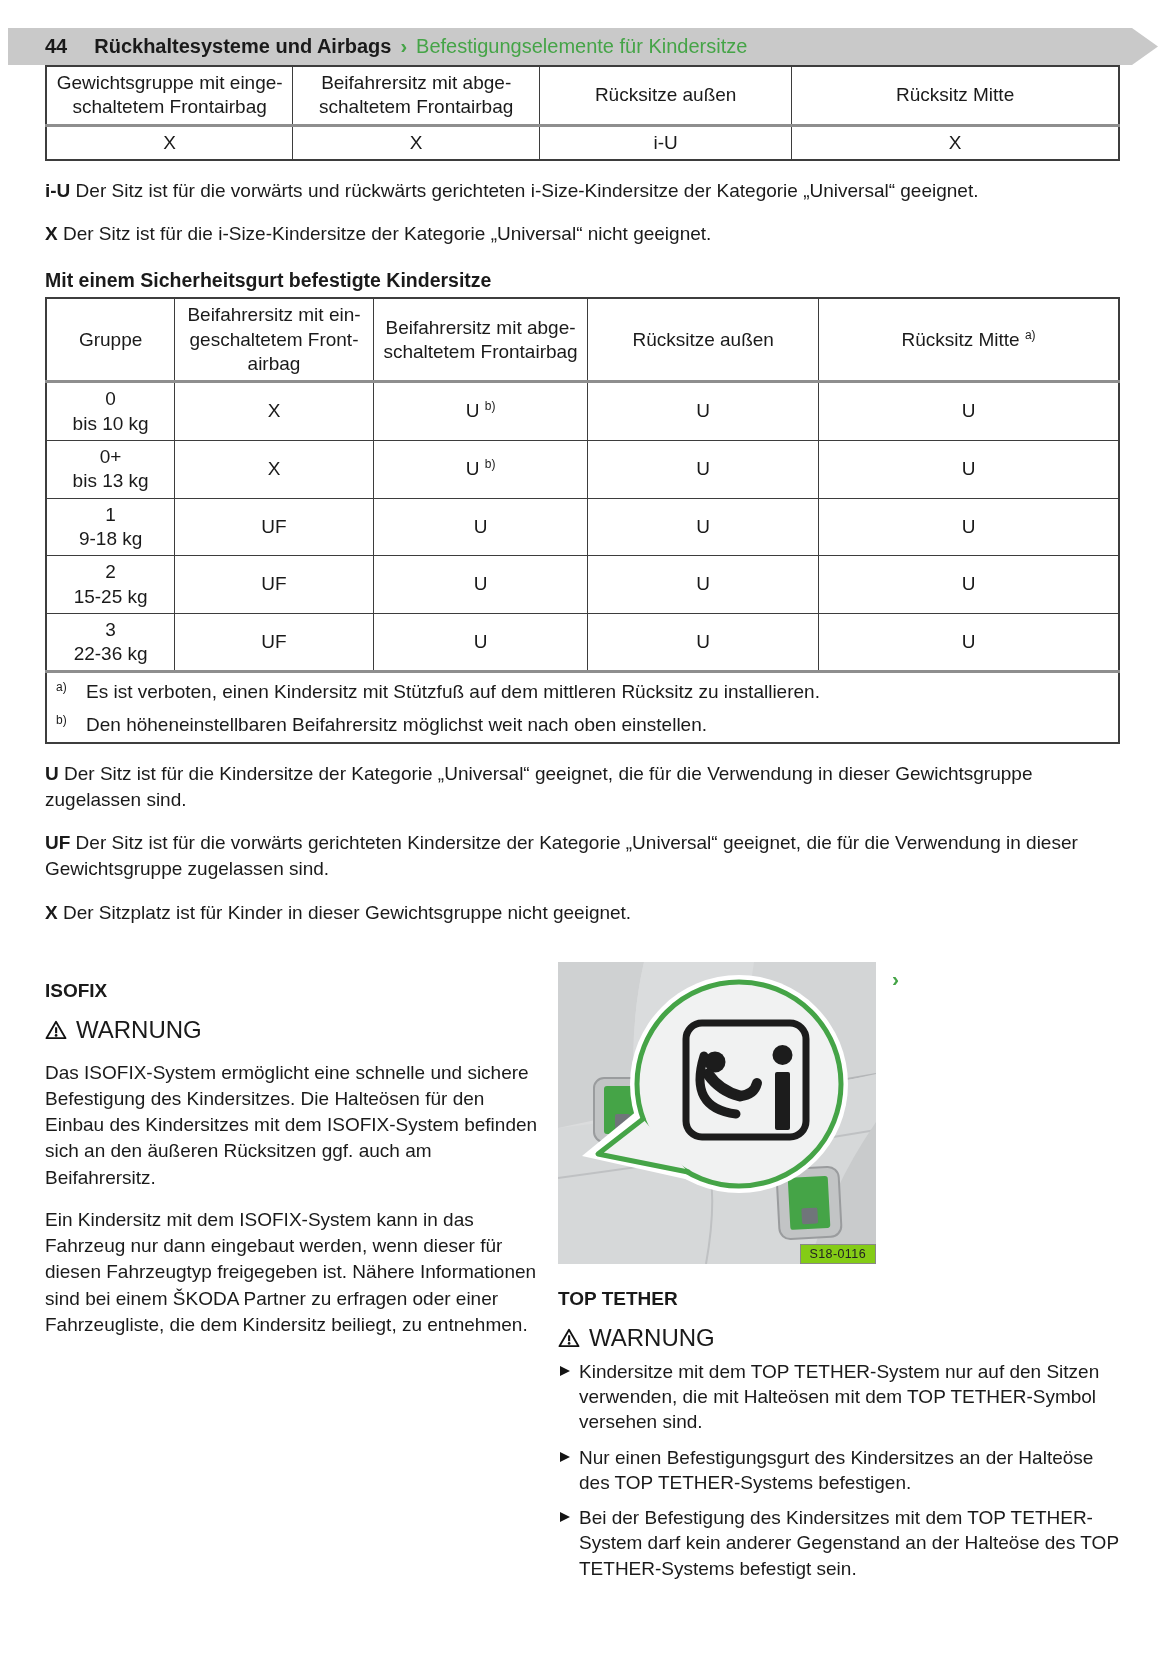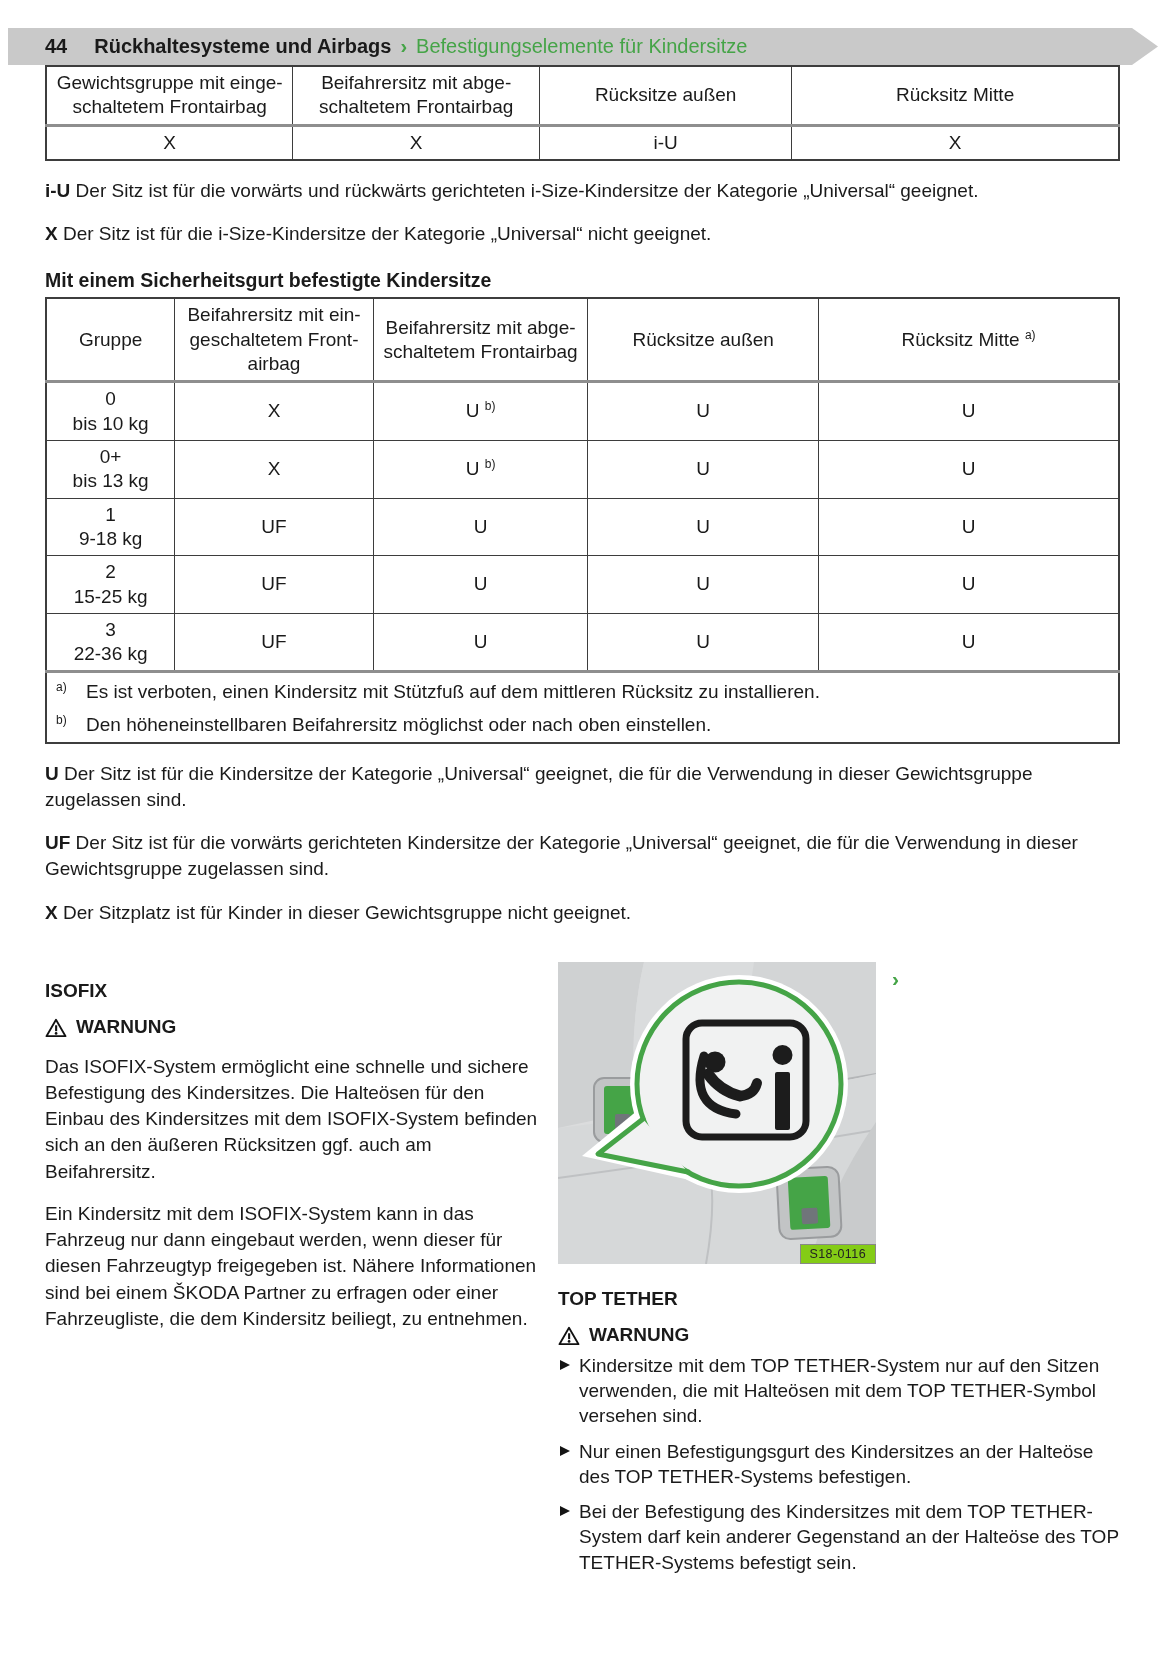--- a/index.html
+++ b/index.html
@@ -40,21 +40,21 @@
   .para{font-size:19px;line-height:1.38;margin:17px 0;}
   .para .term{font-weight:bold;}
 
   
   .cols{display:flex;margin-top:36px;align-items:flex-start;}
   .col-left{width:500px;margin-right:13px;flex:none;}
   .col-right{flex:1;min-width:0;}
 
   .overview-title{font-size:21px;font-weight:bold;border-bottom:2px solid #222;padding:0 0 9px 0;margin:0;}
   .subhead{font-size:19px;font-weight:bold;margin:18px 0 12px;}
-  .warn-head{display:flex;align-items:flex-end;font-size:19px;font-weight:bold;margin:14px 0 7px;}
+  .warn-head{display:flex;align-items:center;font-size:24px;font-weight:normal;margin:14px 0 7px;}
   .warn-head .wicon{flex:none;margin-right:9px;display:inline-flex;}
   .bullet{display:flex;font-size:19px;line-height:1.33;margin:0 0 10px;}
   .bullet .tri{flex:none;width:0;height:0;border-left:10px solid #141414;
     border-top:5.5px solid transparent;border-bottom:5.5px solid transparent;margin:7px 9px 0 2px;}
   .plain{font-size:19px;line-height:1.38;margin:16px 0;}
 
   .fig-row{display:flex;gap:16px;align-items:flex-start;}
   .figure{flex:none;width:318px;}
   .fig-canvas{position:relative;width:318px;height:302px;}
   .fig-canvas svg{display:block;}
@@ -160,21 +160,21 @@
           <td><span>3</span><br><span>22-36 kg</span></td>
           <td>UF</td>
           <td>U</td>
           <td>U</td>
           <td>U</td>
         </tr>
         <tr class="fn first">
           <td colspan="5"><span class="fn-mark">a)</span><span>Es ist verboten, einen Kindersitz mit Stützfuß auf dem mittleren Rücksitz zu installieren.</span></td>
         </tr>
         <tr class="fn">
-          <td colspan="5"><span class="fn-mark">b)</span><span>Den höheneinstellbaren Beifahrersitz möglichst oder nach oben einstellen.</span></td>
+          <td colspan="5"><span class="fn-mark">b)</span><span>Den höheneinstellbaren Beifahrersitz möglichst weit nach oben einstellen.</span></td>
         </tr>
       </tbody>
     </table>
 
     <p class="para"><span class="term">U</span> <span>Der Sitz ist für die Kindersitze der Kategorie „Universal“ geeignet, die für die Verwendung in dieser Gewichtsgruppe zugelassen sind.</span></p>
     <p class="para"><span class="term">UF</span> <span>Der Sitz ist für die vorwärts gerichteten Kindersitze der Kategorie „Universal“ geeignet, die für die Verwendung in dieser Gewichtsgruppe zugelassen sind.</span></p>
     <p class="para"><span class="term">X</span> <span>Der Sitzplatz ist für Kinder in dieser Gewichtsgruppe nicht geeignet.</span></p>
 
     <div class="cols">
 

